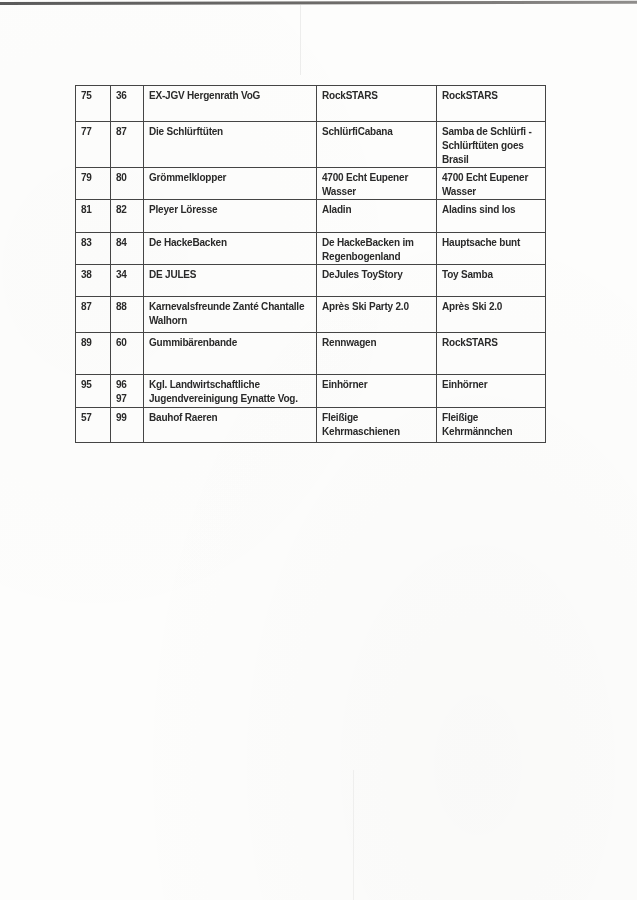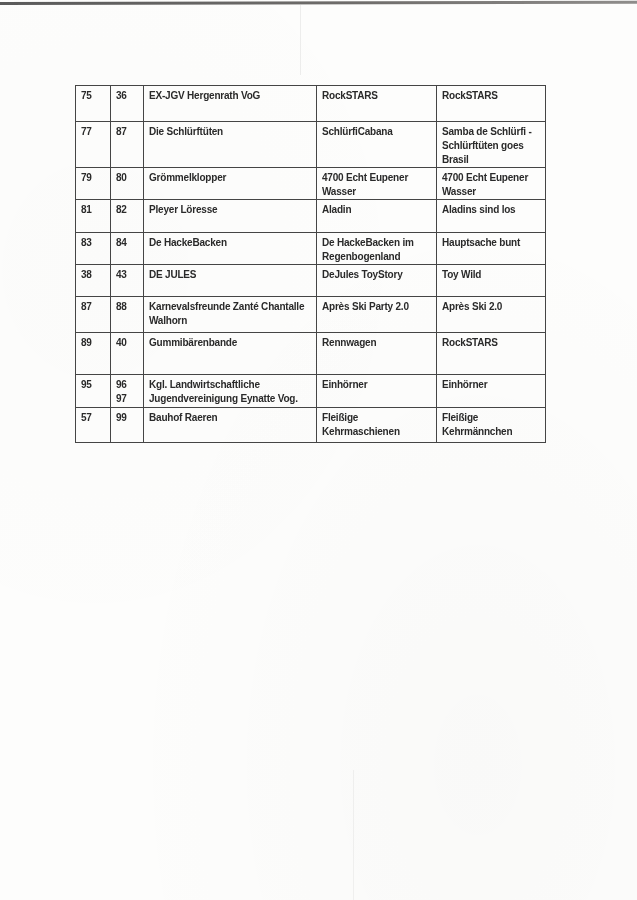--- a/index.html
+++ b/index.html
@@ -119,36 +119,36 @@
         <tr>
           <td>83</td>
           <td>84</td>
           <td>De HackeBacken</td>
           <td>De HackeBacken im
 Regenbogenland</td>
           <td>Hauptsache bunt</td>
         </tr>
         <tr>
           <td>38</td>
-          <td>43</td>
+          <td>34</td>
           <td>DE JULES</td>
           <td>DeJules ToyStory</td>
-          <td>Toy Wild</td>
+          <td>Toy Samba</td>
         </tr>
         <tr>
           <td>87</td>
           <td>88</td>
           <td>Karnevalsfreunde Zanté Chantalle
 Walhorn</td>
           <td>Après Ski Party 2.0</td>
           <td>Après Ski 2.0</td>
         </tr>
         <tr>
           <td>89</td>
-          <td>40</td>
+          <td>60</td>
           <td>Gummibärenbande</td>
           <td>Rennwagen</td>
           <td>RockSTARS</td>
         </tr>
         <tr>
           <td>95</td>
           <td>96
 97</td>
           <td>Kgl. Landwirtschaftliche
 Jugendvereinigung Eynatte Vog.</td>

